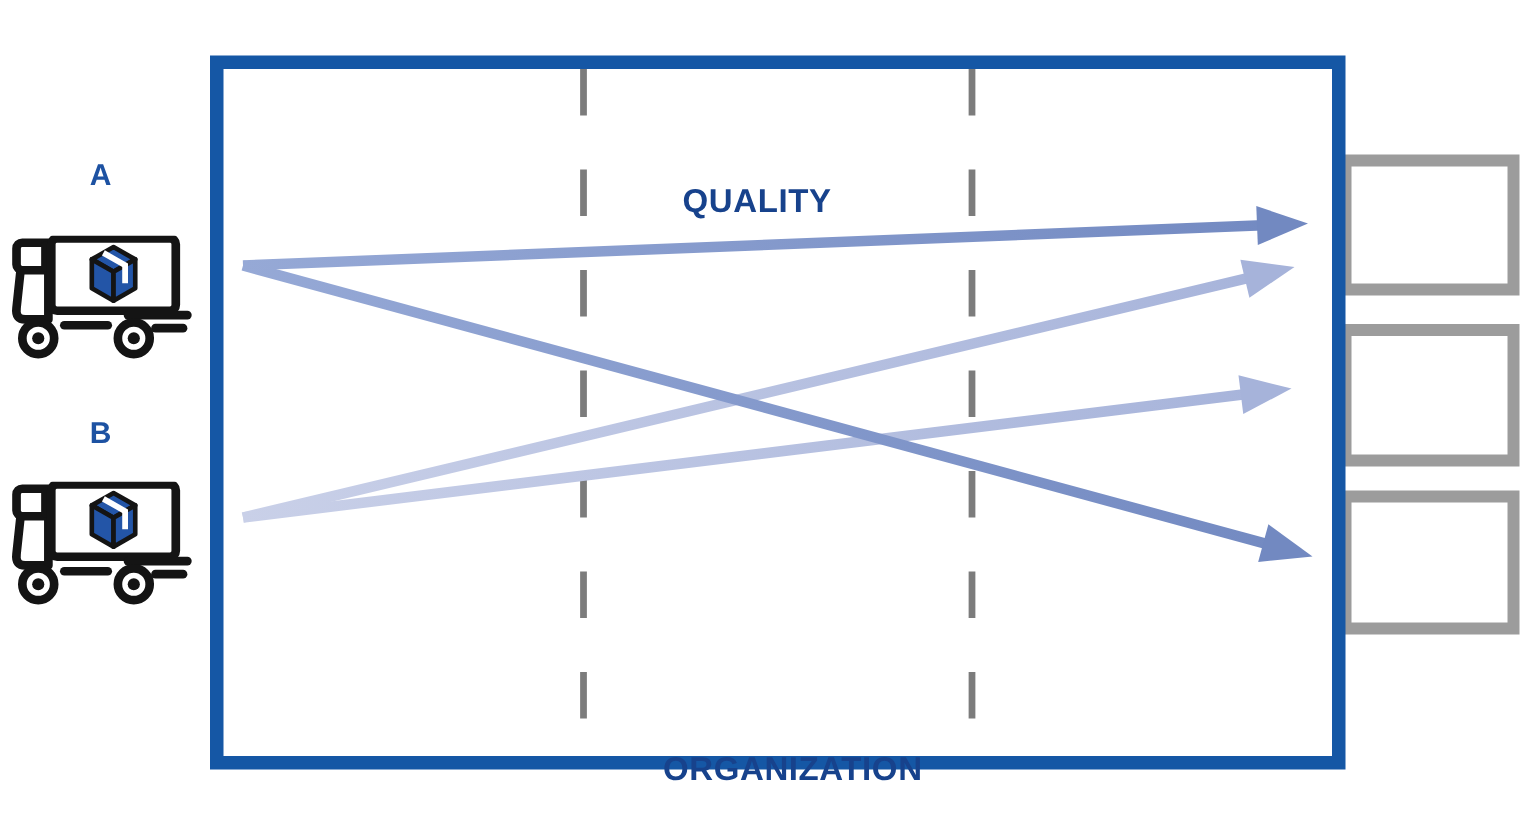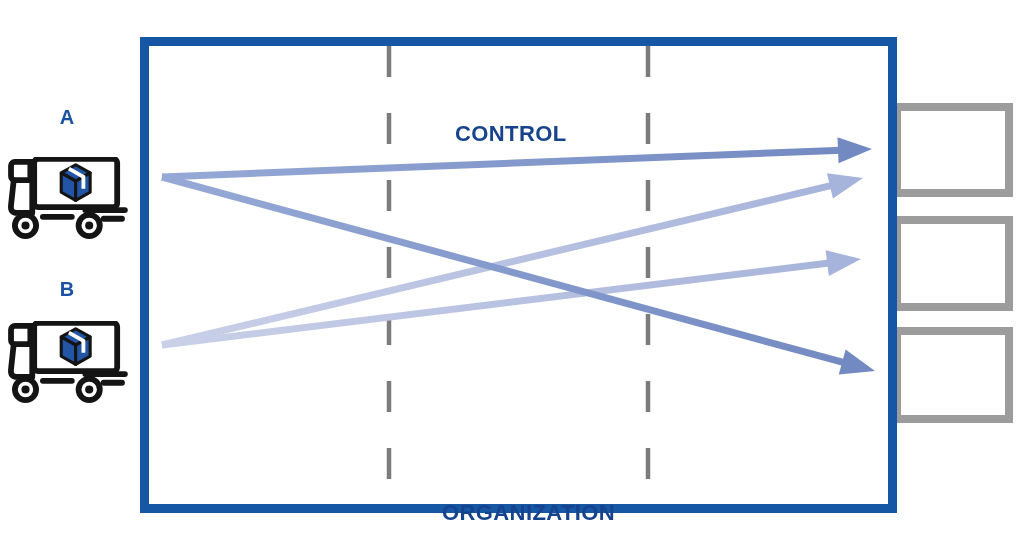--- a/index.html
+++ b/index.html
@@ -106,21 +106,21 @@
       <line x1="162" y1="177" x2="842.0233015284183" y2="150.18217965803422" stroke="url(#agrad2)" stroke-width="7"></line>
       <polygon points="872,149 838.5386862506889,163.3297062834575 837.5141305470593,137.34990094142003" fill="#7289c1"></polygon>
       <line x1="162" y1="177" x2="846.0524058777737" y2="363.1236560172344" stroke="url(#agrad3)" stroke-width="7"></line>
       <polygon points="875,371 838.779644268945,374.617434272497 845.6058090540087,349.52951936656757" fill="#7289c1"></polygon>
     </g>
 </svg>
 
 <div class="abs main-box"></div>
 
 <div class="abs zone-heading zone-top">
-  <div>CONTROL</div>
+  <div>QUALITY</div>
 </div>
 <div class="abs zone-heading zone-bottom">
   <div>ORGANIZATION</div>
   
 </div>
 
 <div class="abs truck-label label-a">A</div>
 <svg class="abs truck truck-a" viewBox="0 0 130 86">
   <use href="#truck-sym"></use>
 </svg>

